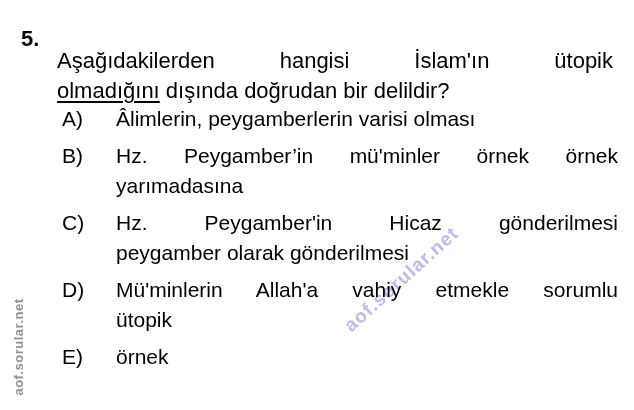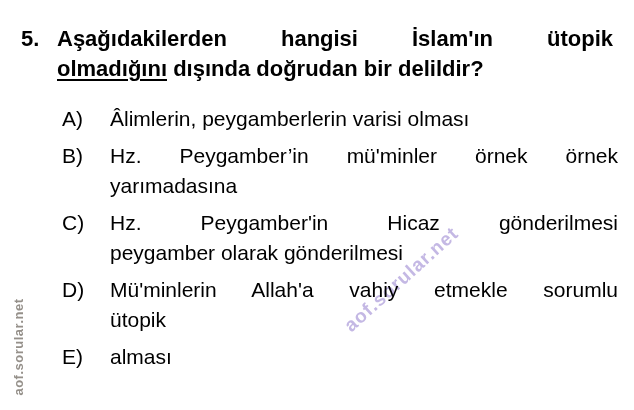--- a/index.html
+++ b/index.html
@@ -25,22 +25,23 @@
   .q-number {
     width: 36px;
     flex: 0 0 36px;
     font-size: 22px;
     font-weight: bold;
     line-height: 30px;
   }
   .q-lines {
     flex: 1;
     font-size: 22px;
-    font-weight: bold;
+    font-weight: normal;
     line-height: 30px;
+    margin-top: 22px;
   }
   .line-justify {
     text-align: justify;
     text-align-last: justify;
   }
   .underlined {
     text-decoration: underline;
     text-decoration-thickness: 2px;
     text-underline-offset: 3px;
   }
@@ -60,20 +61,21 @@
   .opt-letter {
     width: 48px;
     flex: 0 0 48px;
     font-size: 21px;
     line-height: 30px;
   }
   .opt-lines {
     flex: 1;
     font-size: 21px;
     line-height: 30px;
+    margin-left: 6px;
   }
 
   
   .wm-diagonal {
     position: absolute;
     left: 356px;
     top: 312px;
     height: 26px;
     line-height: 26px;
     transform-origin: 0 100%;
@@ -148,18 +150,18 @@
       <div class="opt-letter">D)</div>
       <div class="opt-lines">
         <div class="line-justify">Mü'minlerin Allah'a vahiy etmekle sorumlu</div>
         <div>ütopik</div>
       </div>
     </div>
 
     <div class="option">
       <div class="opt-letter">E)</div>
       <div class="opt-lines">
-        <div>alması</div>
+        <div>örnek</div>
       </div>
     </div>
 
   </div>
 </div>
 
 </body></html>

